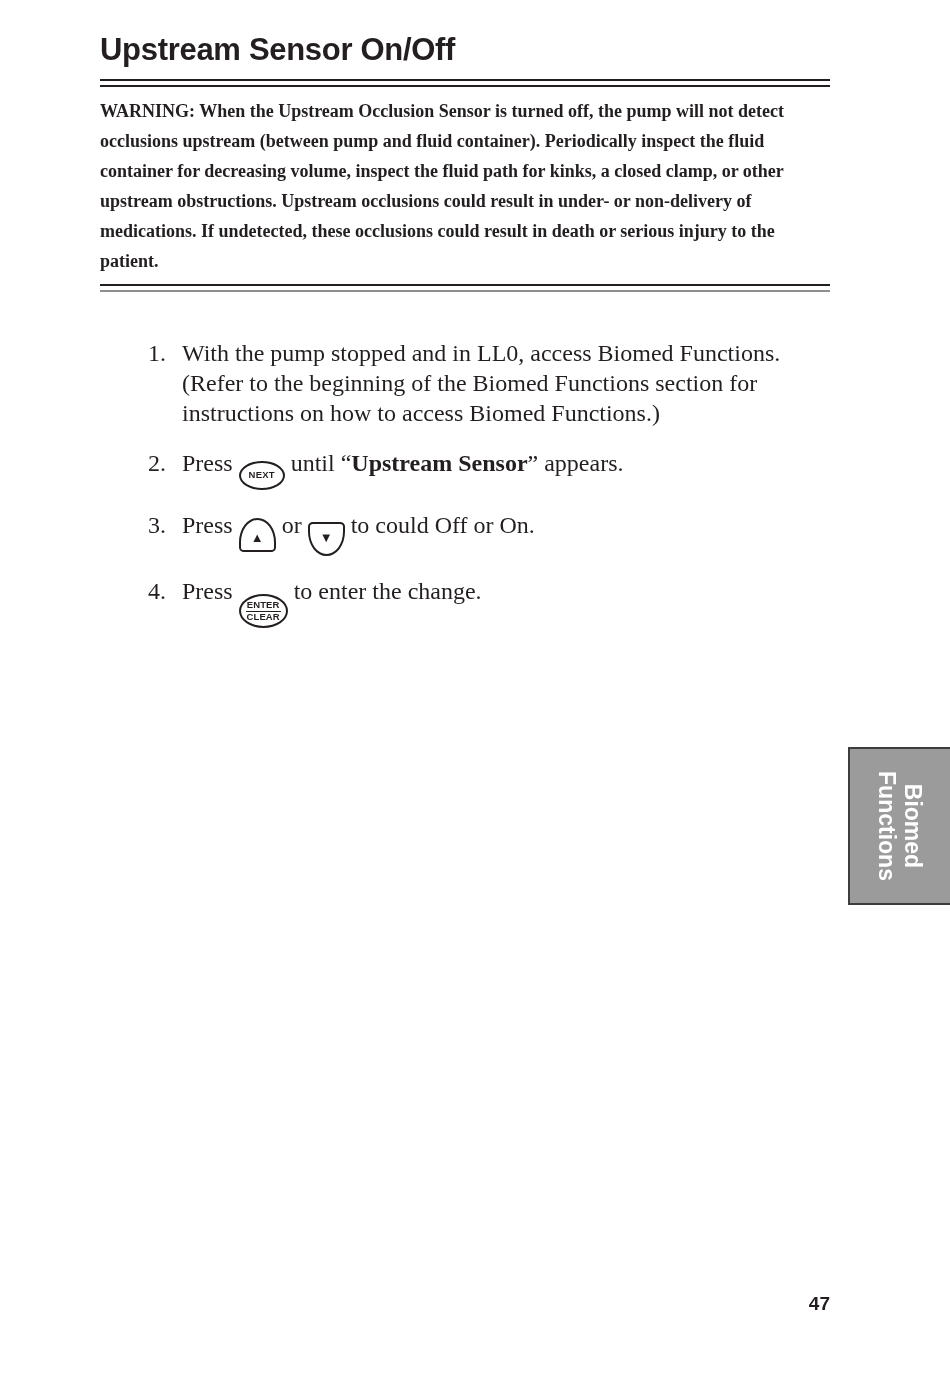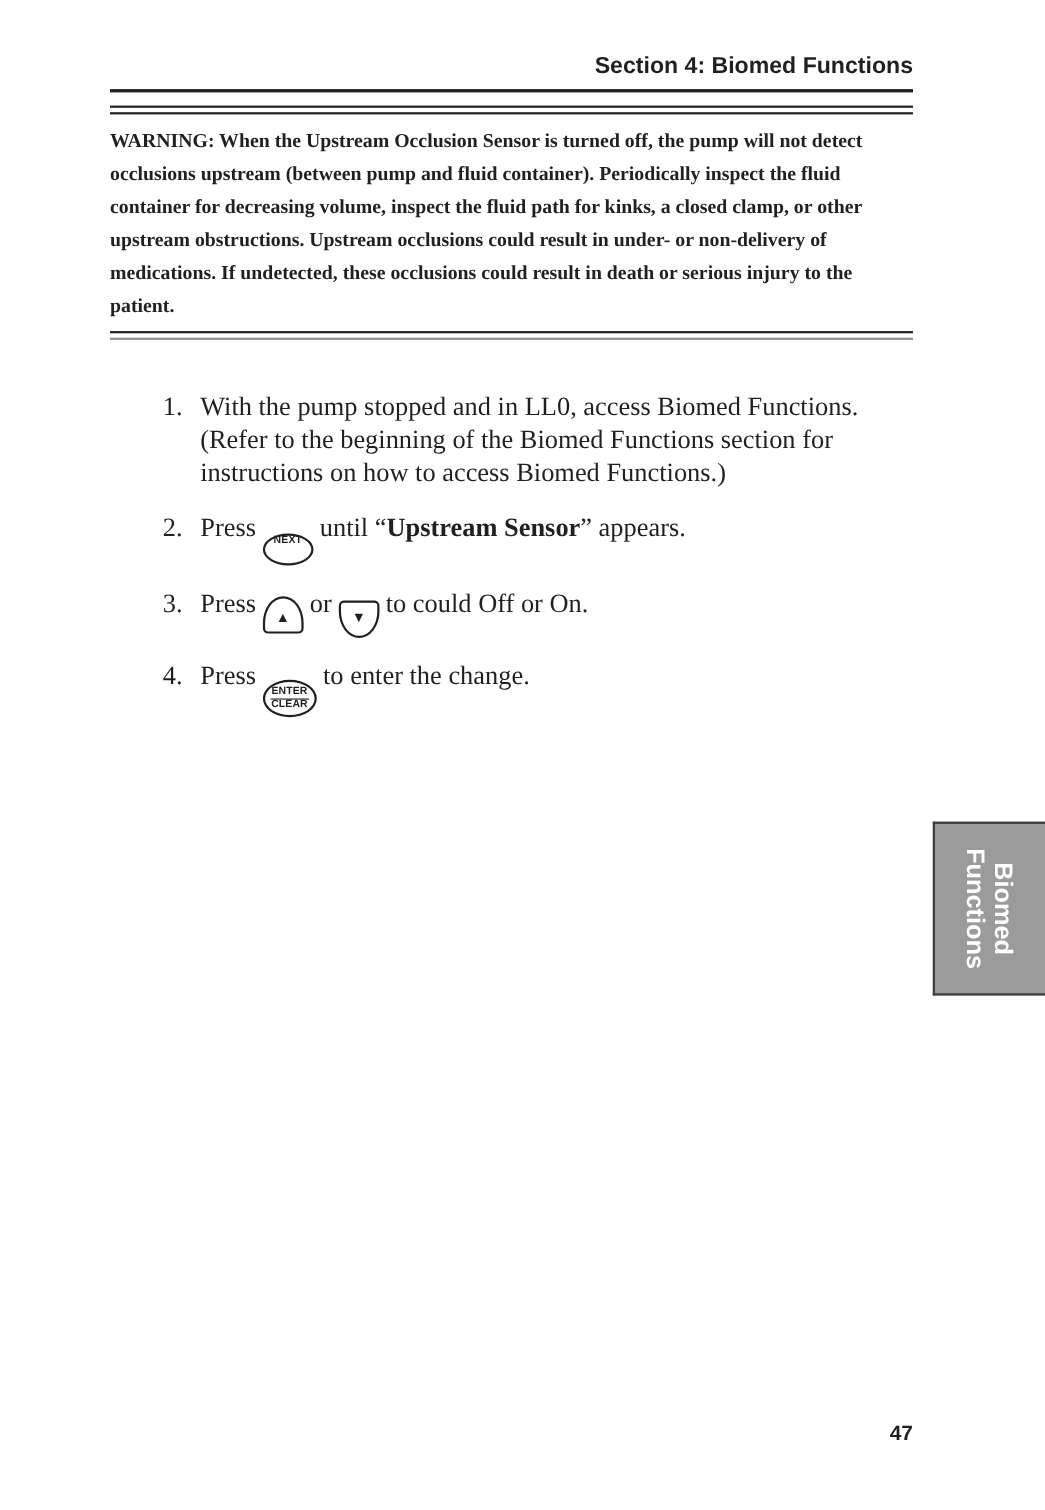--- a/index.html
+++ b/index.html
@@ -74,20 +74,21 @@
     margin-bottom: 20px;
   }
   .step .num {
     width: 34px;
     flex: 0 0 34px;
   }
   .step .body { flex: 1; }
   
   .btn-oval {
     display: inline-flex;
+    align-items: center;
     justify-content: center;
     width: 46px;
     height: 29px;
     border: 2px solid #231f20;
     border-radius: 50%;
     box-sizing: border-box;
     vertical-align: -7px;
     background: #fff;
   }
   .btn-oval .key-label {
@@ -180,24 +181,22 @@
     font-size: 19px;
   }
   b { font-weight: bold; }
 </style>
 </head>
 <body>
 
 <div class="page">
   <div class="content">
 
-    <div class="header">
-      <span>Section 4: Biomed Functions</span>
-    </div>
-
+
+    <h1 class="title">Upstream Sensor On/Off</h1>
 
 
     <div class="rule-double rule-top"></div>
 
     <p class="warning">WARNING: When the Upstream Occlusion Sensor is turned off, the pump will not detect occlusions upstream (between pump and fluid container). Periodically inspect the fluid container for decreasing volume, inspect the fluid path for kinks, a closed clamp, or other upstream obstructions. Upstream occlusions could result in under- or non-delivery of medications. If undetected, these occlusions could result in death or serious injury to the patient.</p>
 
     <div class="rule-double rule-bottom"></div>
 
     <div class="steps">
 

